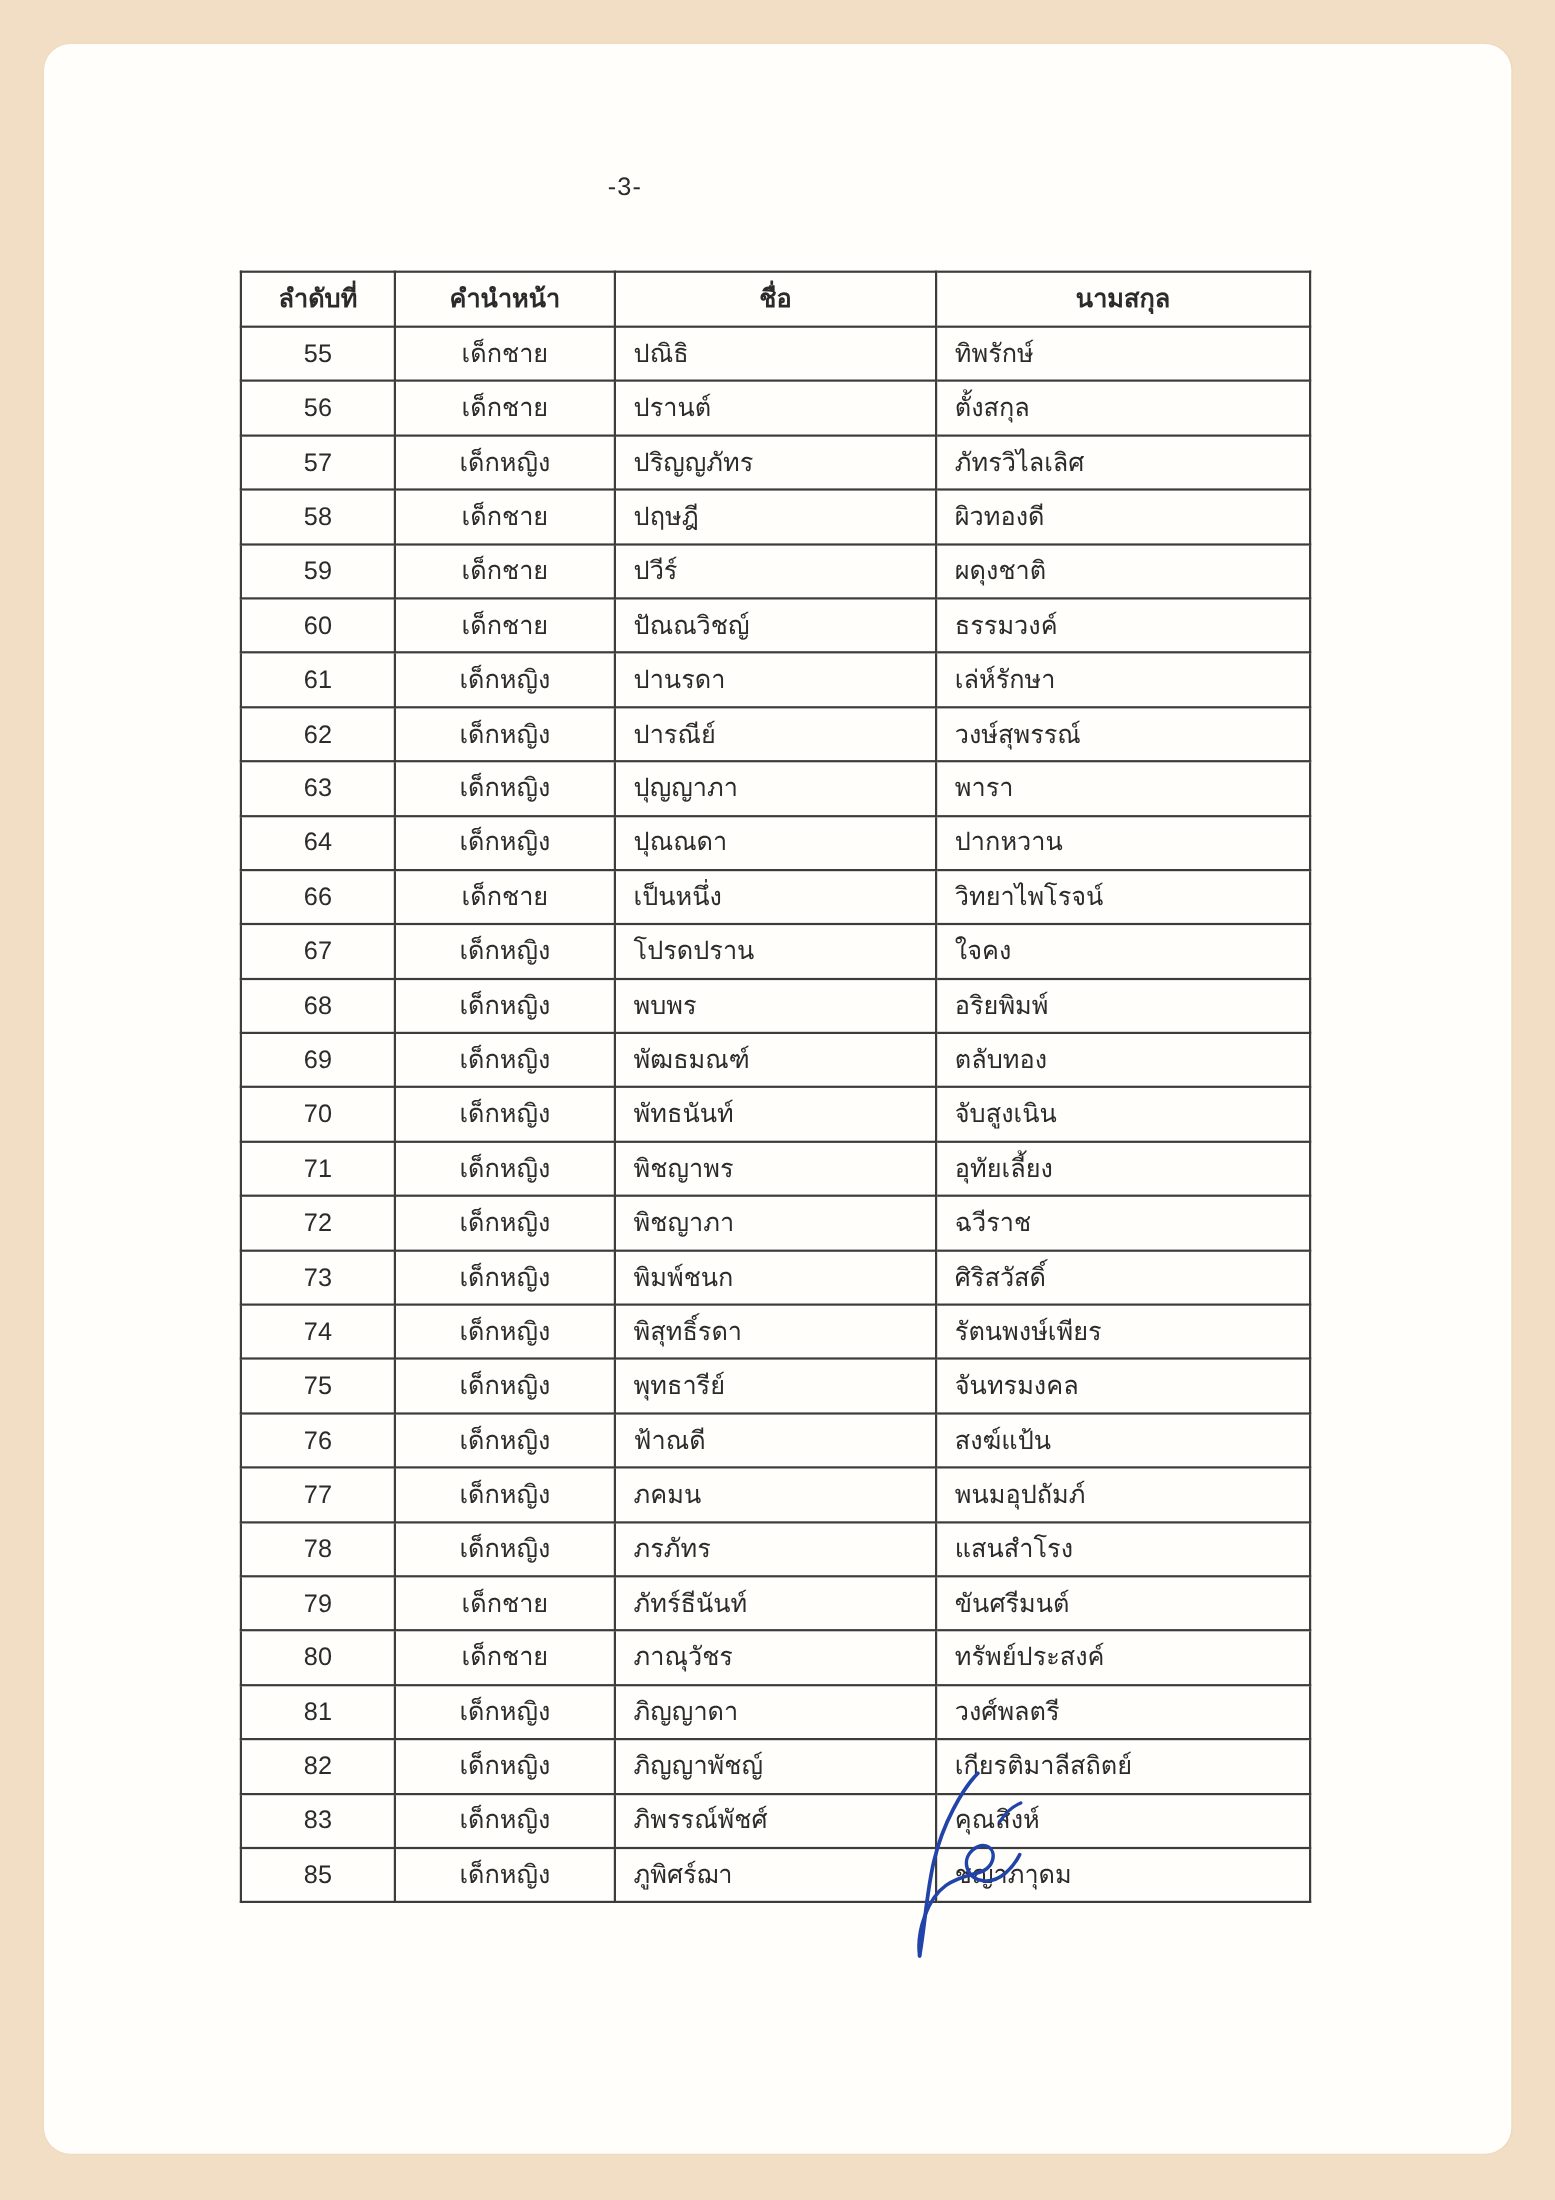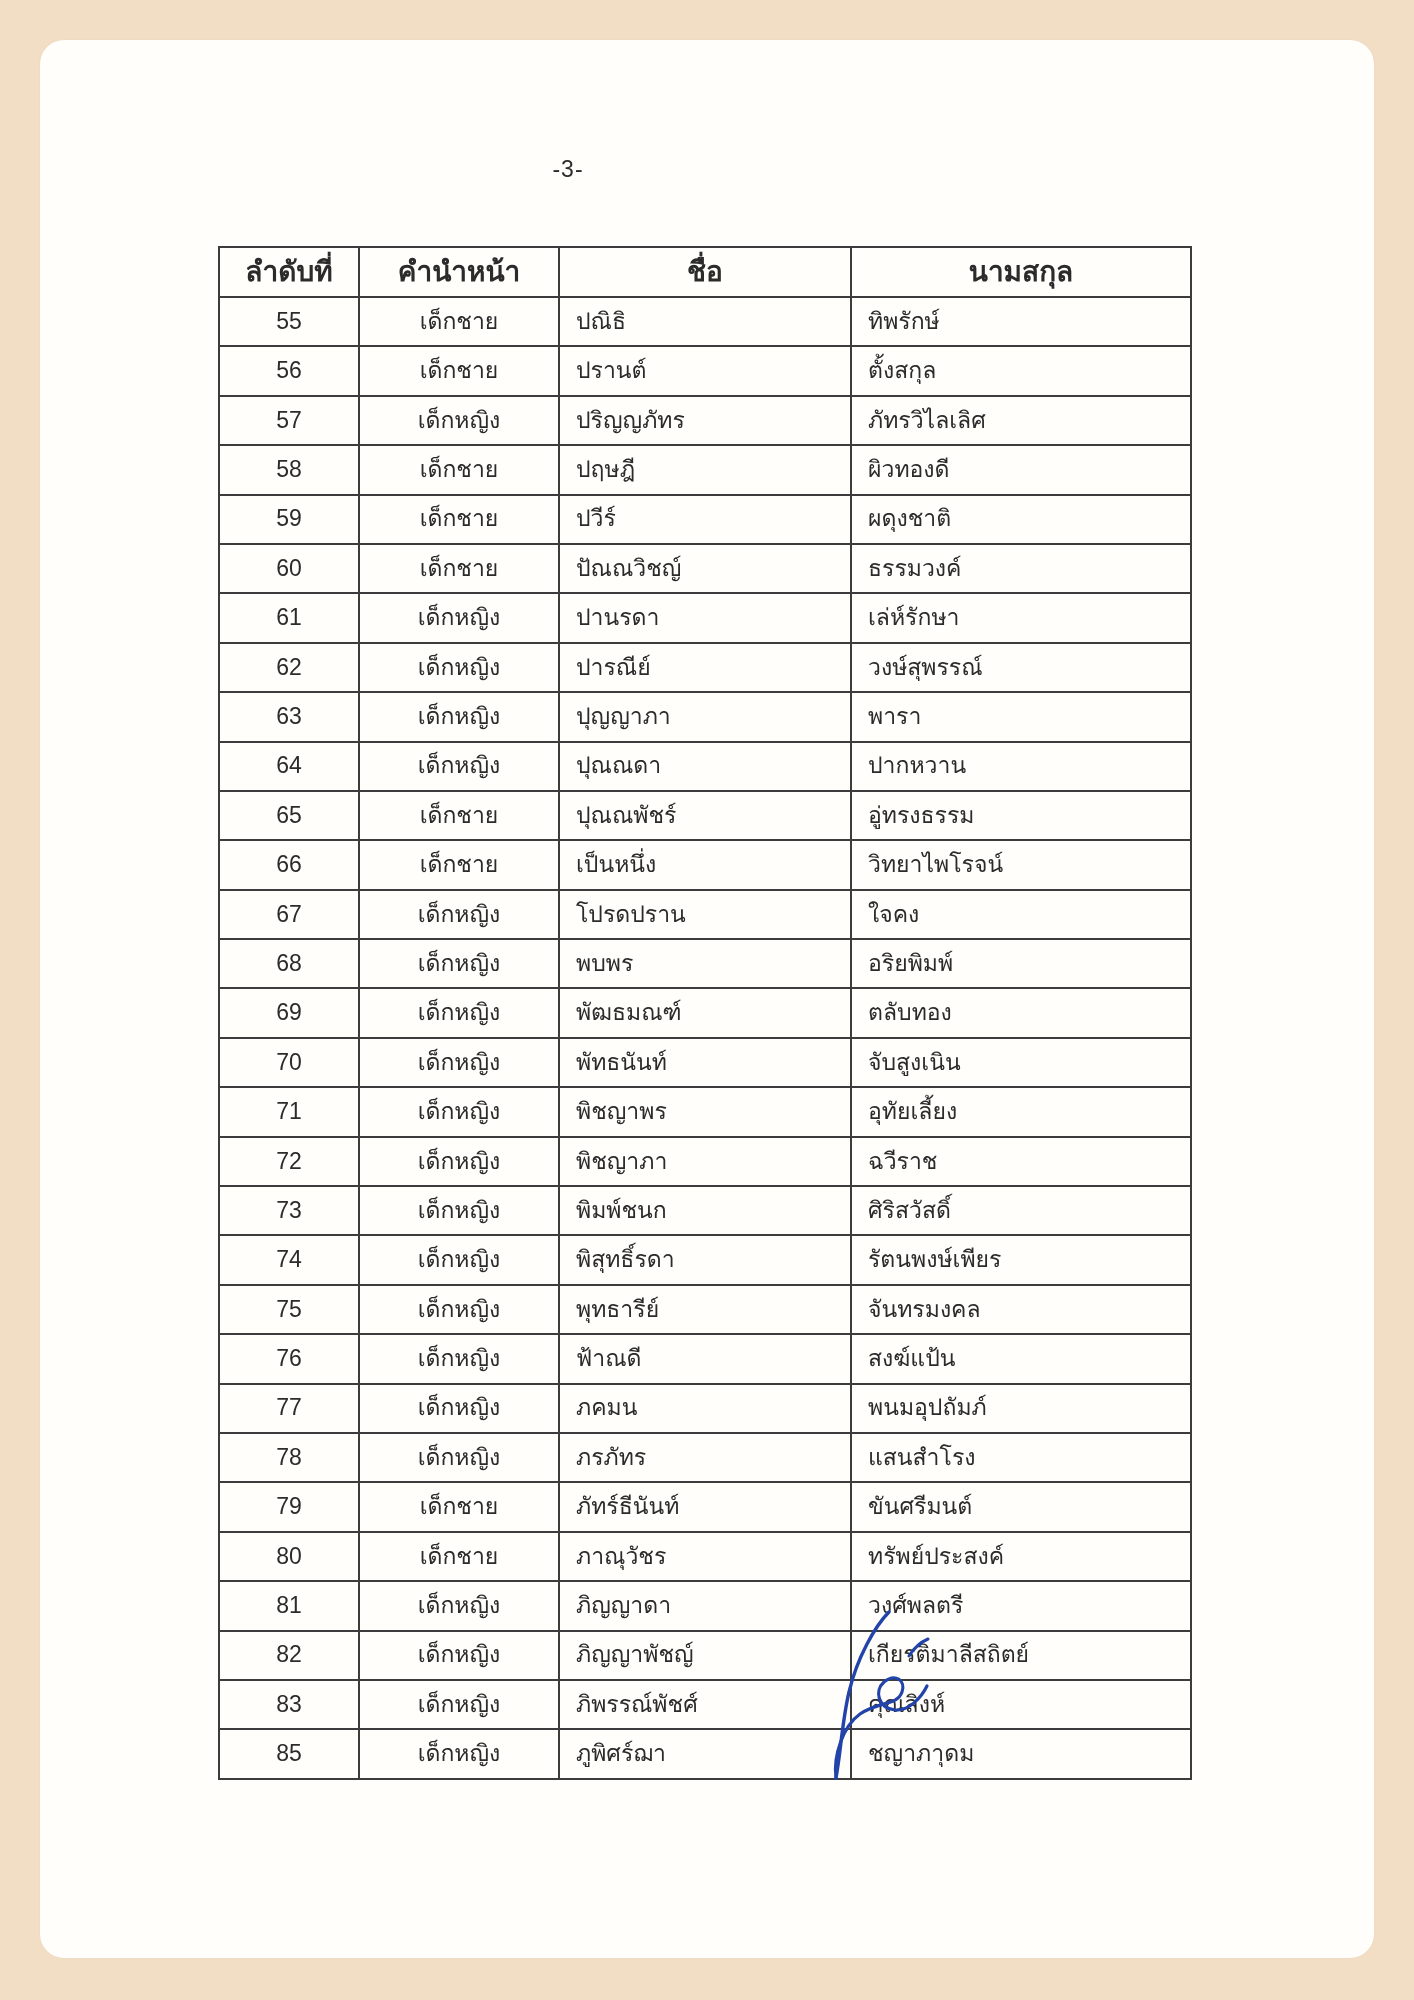--- a/index.html
+++ b/index.html
@@ -29,21 +29,21 @@
   }
   table.roster{
     position:absolute;left:178px;top:206px;width:972px;
     border-collapse:collapse;table-layout:fixed;
   }
   table.roster th, table.roster td{
     border:2px solid var(--line);
     overflow:hidden;white-space:nowrap;
   }
   table.roster th{
-    height:46px;font-size:28px;font-weight:bold;text-align:center;
+    height:46px;font-size:23px;font-weight:bold;text-align:center;
     line-height:1.2;
   }
   table.roster td{
     height:45.4px;font-size:23px;line-height:1.2;
   }
   td.col-no{text-align:center;border-radius:11px;}
   td.col-prefix{text-align:center;border-radius:17px;}
   td.col-first_name, td.col-last_name{text-align:left;padding-left:16px;}
   .signature{
     position:absolute;left:765px;top:1558px;width:135px;height:200px;
@@ -127,26 +127,20 @@
           <td class="col-first_name">ปุญญาภา</td>
           <td class="col-last_name">พารา</td>
         </tr>
         <tr>
           <td class="col-no">64</td>
           <td class="col-prefix">เด็กหญิง</td>
           <td class="col-first_name">ปุณณดา</td>
           <td class="col-last_name">ปากหวาน</td>
         </tr>
         <tr>
-          <td class="col-no">65</td>
-          <td class="col-prefix">เด็กชาย</td>
-          <td class="col-first_name">ปุณณพัชร์</td>
-          <td class="col-last_name">อู่ทรงธรรม</td>
-        </tr>
-        <tr>
           <td class="col-no">66</td>
           <td class="col-prefix">เด็กชาย</td>
           <td class="col-first_name">เป็นหนึ่ง</td>
           <td class="col-last_name">วิทยาไพโรจน์</td>
         </tr>
         <tr>
           <td class="col-no">67</td>
           <td class="col-prefix">เด็กหญิง</td>
           <td class="col-first_name">โปรดปราน</td>
           <td class="col-last_name">ใจคง</td>

